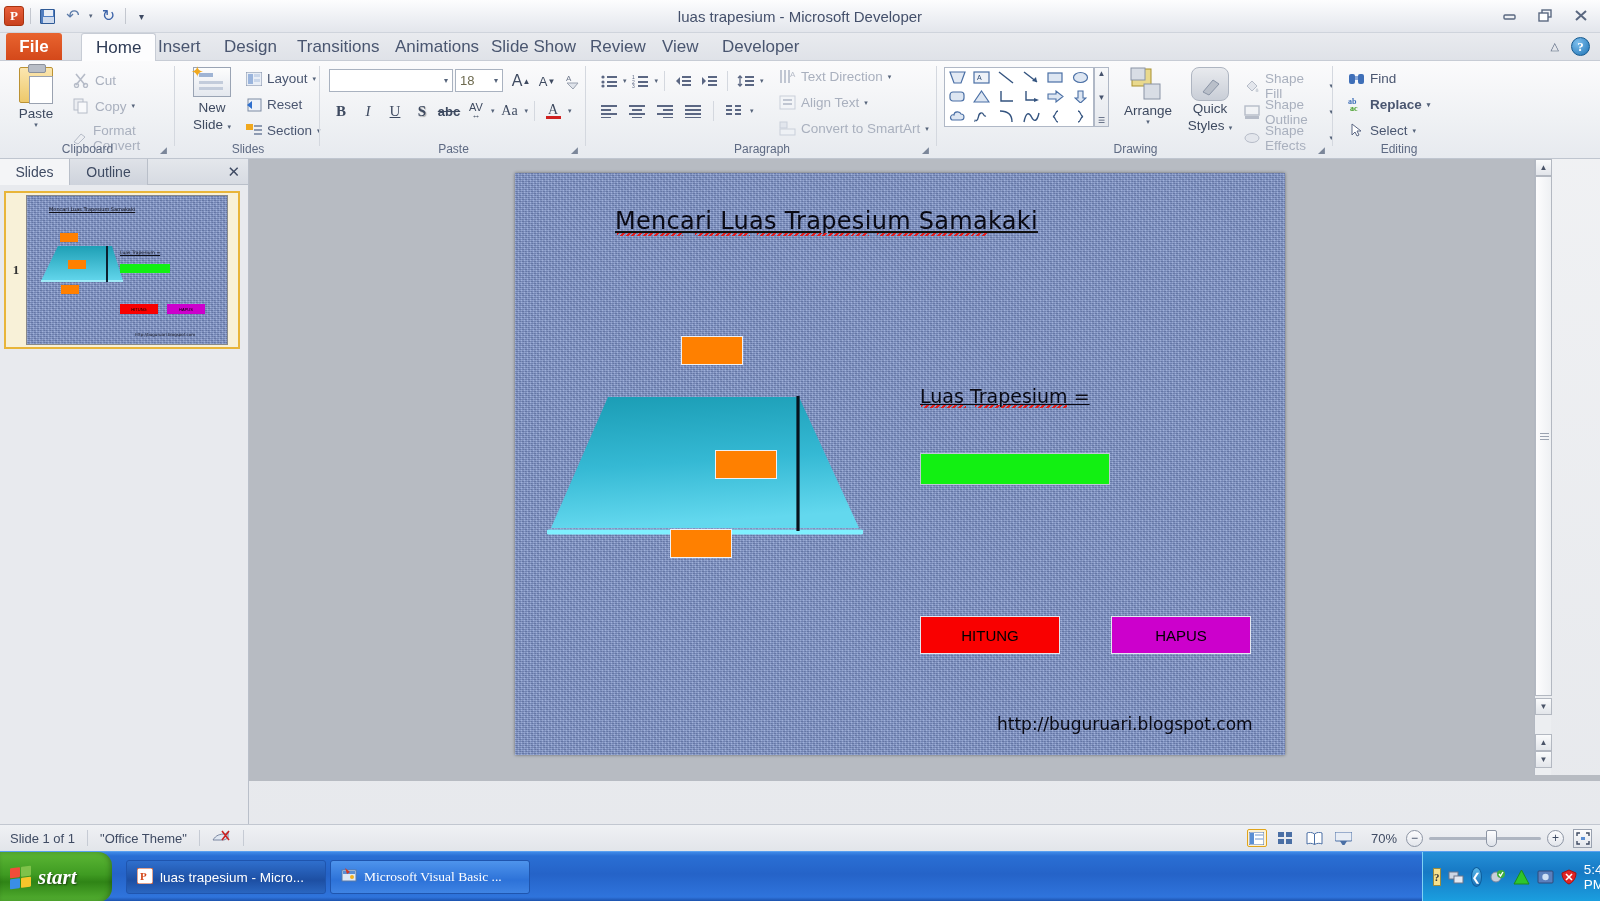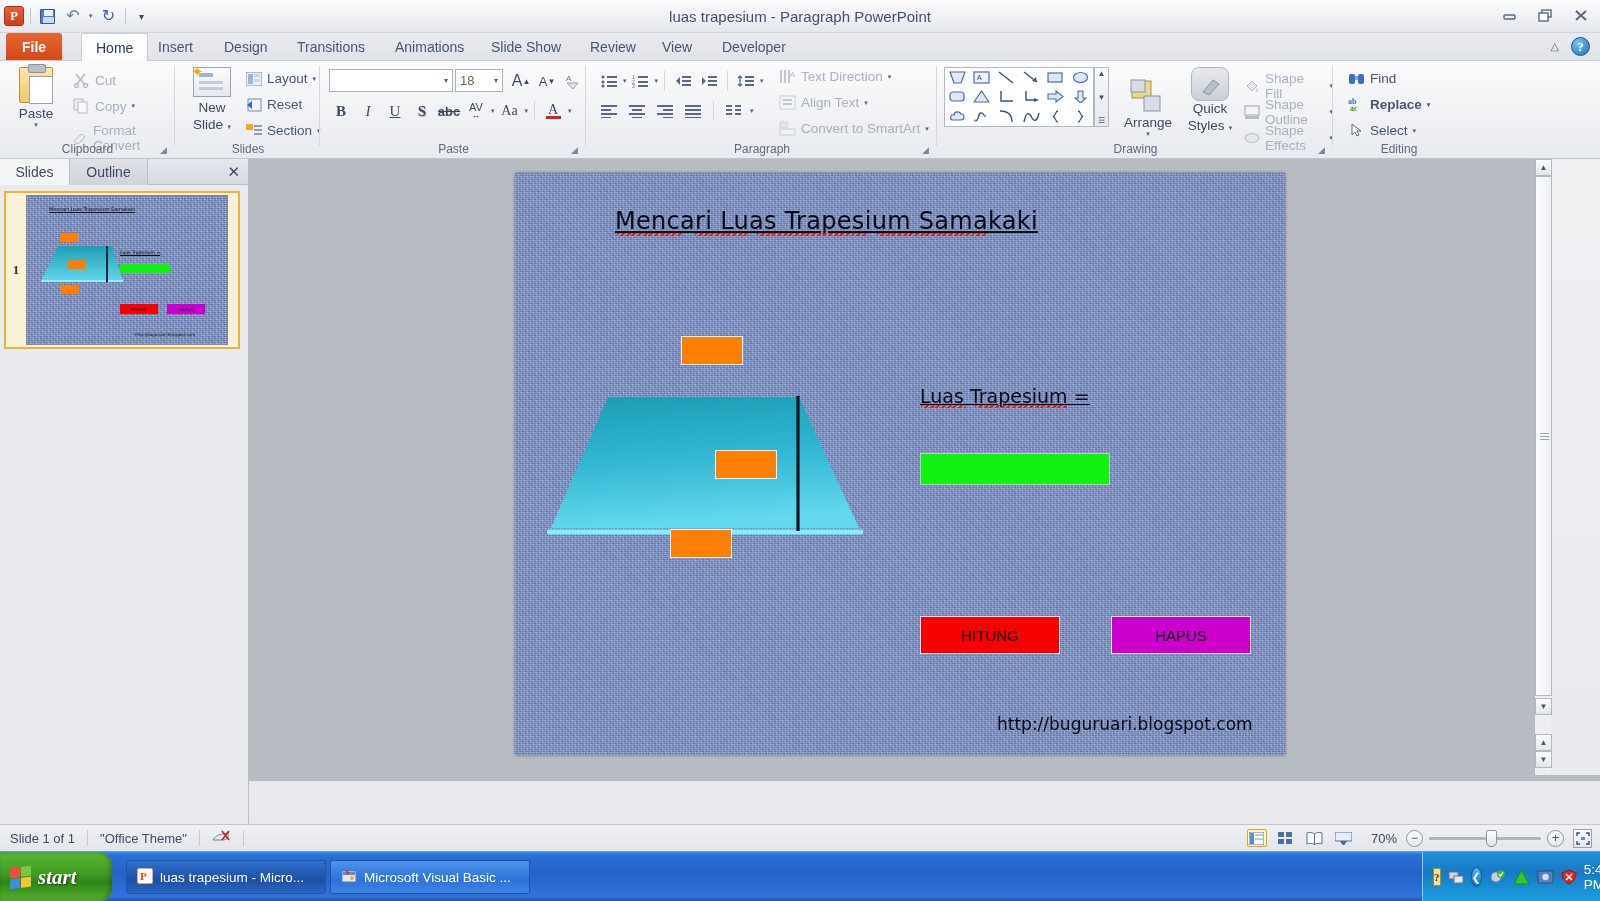--- a/index.html
+++ b/index.html
@@ -45,21 +45,21 @@
   .wbtn svg { display:block; }
 
   
   .tabbar {
     position: absolute; left: 0; top: 33px; width: 1600px; height: 28px;
     background: linear-gradient(#e9ebef,#dfe2e8);
     border-bottom: 1px solid #c7ccd5;
   }
   .tab {
     position: absolute; top: 0; height: 28px; padding: 0 14px;
-    display: flex; align-items: center; font-size: 14px; color: #4a5670;
+    display: flex; align-items: center; font-size: 17px; color: #4a5670;
     cursor: default;
   }
   .tab.file {
     background: linear-gradient(#e8642f,#d4481a); color: #fff; font-weight: bold;
     border-radius: 3px 3px 0 0; height: 27px; top:0;
   }
   .tab.active {
     background: #fdfdfe; color: #2e3b55;
     border: 1px solid #c7ccd5; border-bottom: 1px solid #fdfdfe;
     border-radius: 3px 3px 0 0; height: 29px; margin-left: 11px;
@@ -296,21 +296,21 @@
   }
   .winflag { width: 21px; height: 21px; display:grid; grid-template-columns:1fr 1fr; grid-template-rows:1fr 1fr; gap:1.5px; transform: skewY(-8deg); }
   .winflag i { display:block; border-radius:1px; }
   .startlbl { font: italic bold 21px "Liberation Serif", serif; color: #fff; text-shadow: 1px 1px 2px rgba(0,0,0,.5); }
   .tbtn {
     position: absolute; top: 8px; height: 34px; border-radius: 3px;
     display: flex; align-items: center; gap: 7px; padding: 0 10px;
     color: #fff; font-size: 13.5px; border: 1px solid #1f55ae;
   }
   .tbtn.a { background: linear-gradient(#2f6fcd,#1d4fa3 60%,#2a66c0); }
-  .tbtn.b { background: linear-gradient(#4e94ec,#2d72d8 60%,#3f84e4); }
+  .tbtn.b { background: linear-gradient(#4e94ec,#2d72d8 60%,#3f84e4); font-family: Liberation Serif, serif; }
   .tray {
     position: absolute; right: 0; top: 0; height: 50px; width: 178px;
     background: linear-gradient(#2590d8 0%, #1679c4 40%, #1ba0e0 100%);
     border-left: 1px solid #7fd2f5;
     display: flex; align-items: center; gap: 7px; padding-left: 10px;
   }
   .traytime { margin-left: auto; padding-right: 10px; color: #fff; font-size: 13.5px; }
   .tray-ic { width: 18px; height: 18px; display:flex; align-items:center; justify-content:center; }
   .chev { width:20px;height:20px;border-radius:50%;background:linear-gradient(#59b8ea,#1b72b8);
     color:#fff;font-size:11px;display:flex;align-items:center;justify-content:center;border:1px solid #0f5e9c;}
@@ -332,21 +332,21 @@
       <div class="qicon">
           <span class="undo-ic">↶</span>
         </div>
       <div class="tiny-arrow">▾</div>
       <div class="qicon">
           <span class="redo-ic">↻</span>
         </div>
       <div class="qsep"></div>
       <div class="qicon" style="font-size:10px;color:#3f4b63;">▾</div>
     </div>
-    <div class="win-title">luas trapesium  -  Paragraph PowerPoint</div>
+    <div class="win-title">luas trapesium  -  Microsoft Developer</div>
     <div class="wbtns">
       <div class="wbtn">
         <svg width="13" height="11">
             <rect x="1" y="5" width="11" height="4" fill="none" stroke="#5a6880" stroke-width="1.4" rx="1"></rect>
           </svg>
       </div>
       <div class="wbtn">
         <svg width="14" height="13">
             <rect x="4" y="1" width="9" height="7" fill="none" stroke="#5a6880" stroke-width="1.4"></rect>
             <rect x="1" y="4" width="9" height="8" fill="#fff" stroke="#5a6880" stroke-width="1.4"></rect>
@@ -757,21 +757,21 @@
             <svg width="11" height="13">
               <path d="M3 1 C6 1 5 6 8 6.5 C5 7 6 12 3 12" stroke="#33537f" stroke-width="1.3" fill="none"></path>
             </svg>
           </span>
       </div>
       <div class="galscroll">
         <span>▲</span>
         <span>▼</span>
         <span>☰</span>
       </div>
-      <div style="position:absolute;left:180px;top:18px;width:60px;text-align:center;">
+      <div style="position:absolute;left:180px;top:6px;width:60px;text-align:center;">
         <div style="width:36px;height:36px;margin:0 auto;position:relative;">
           <svg width="36" height="36">
               <rect x="2" y="2" width="19" height="17" fill="#e9d98d" stroke="#a8902f"></rect>
               <rect x="1" y="1" width="14" height="12" fill="#d8dde5" stroke="#8a94a6"></rect>
               <rect x="14" y="17" width="16" height="15" fill="#d8dde5" stroke="#8a94a6"></rect>
             </svg>
         </div>
         <div style="font-size:13.5px;color:#3e4a60;">Arrange</div>
         <div class="tiny-arrow">▾</div>
       </div>

